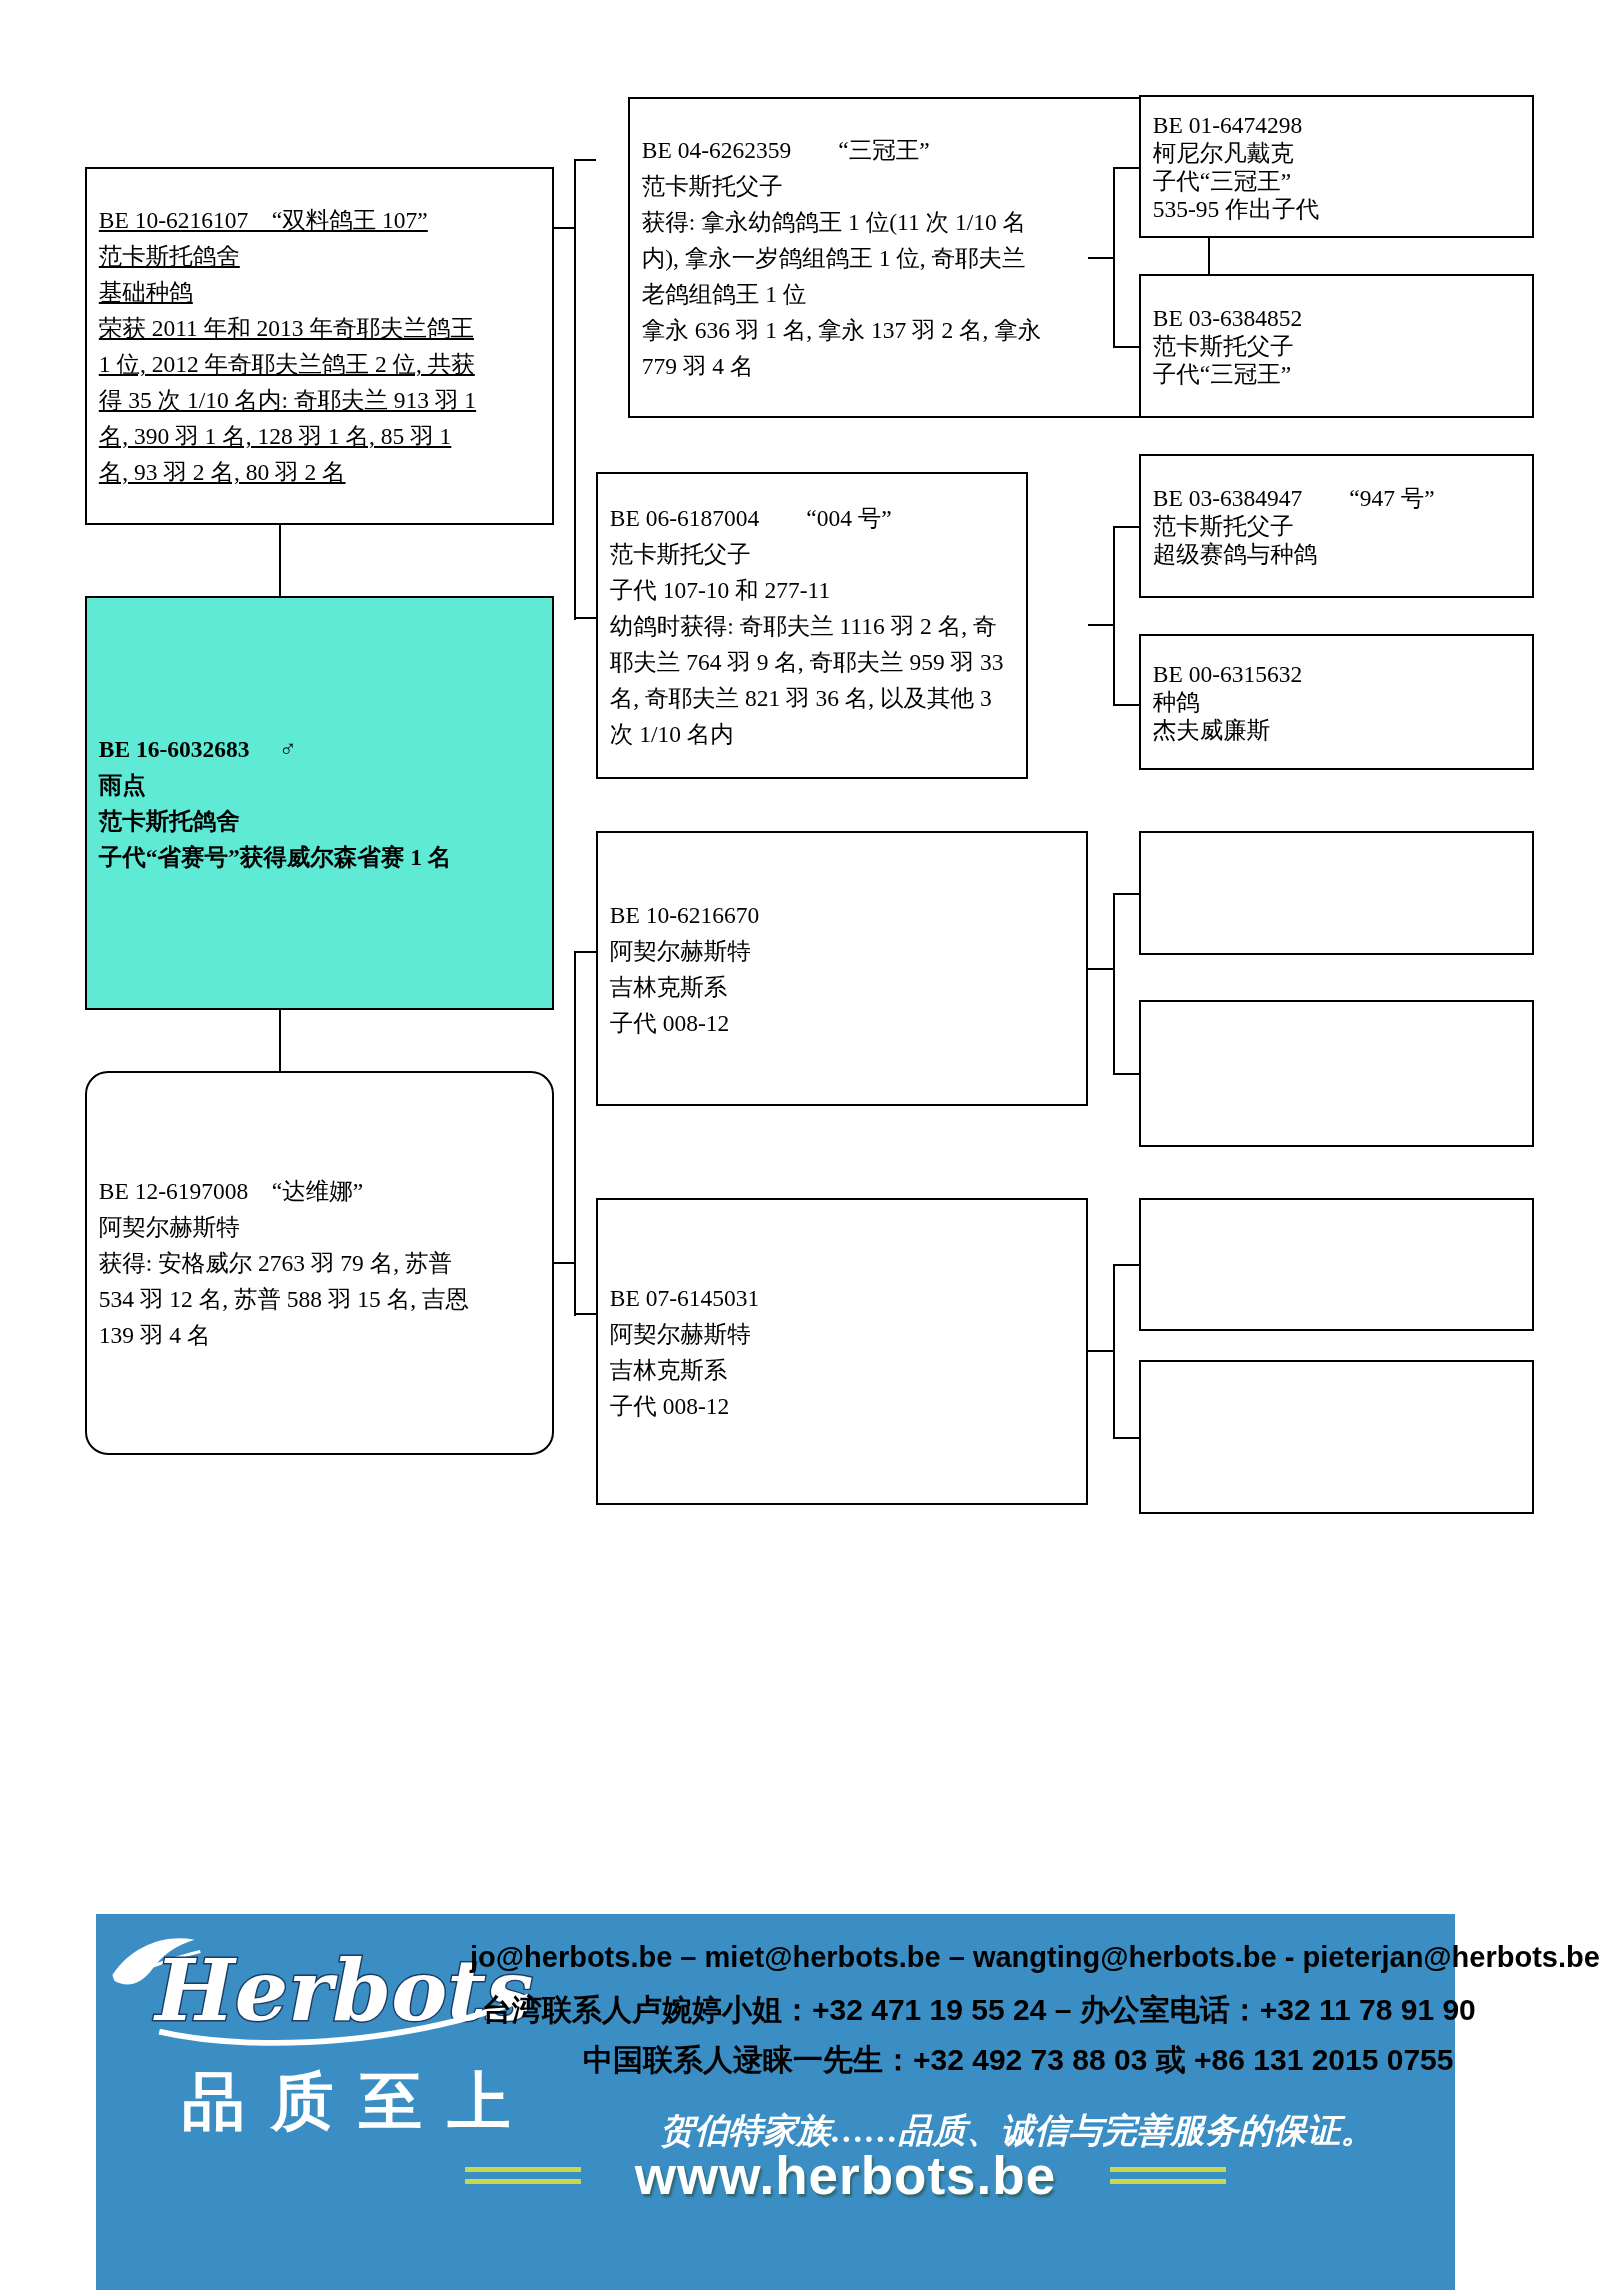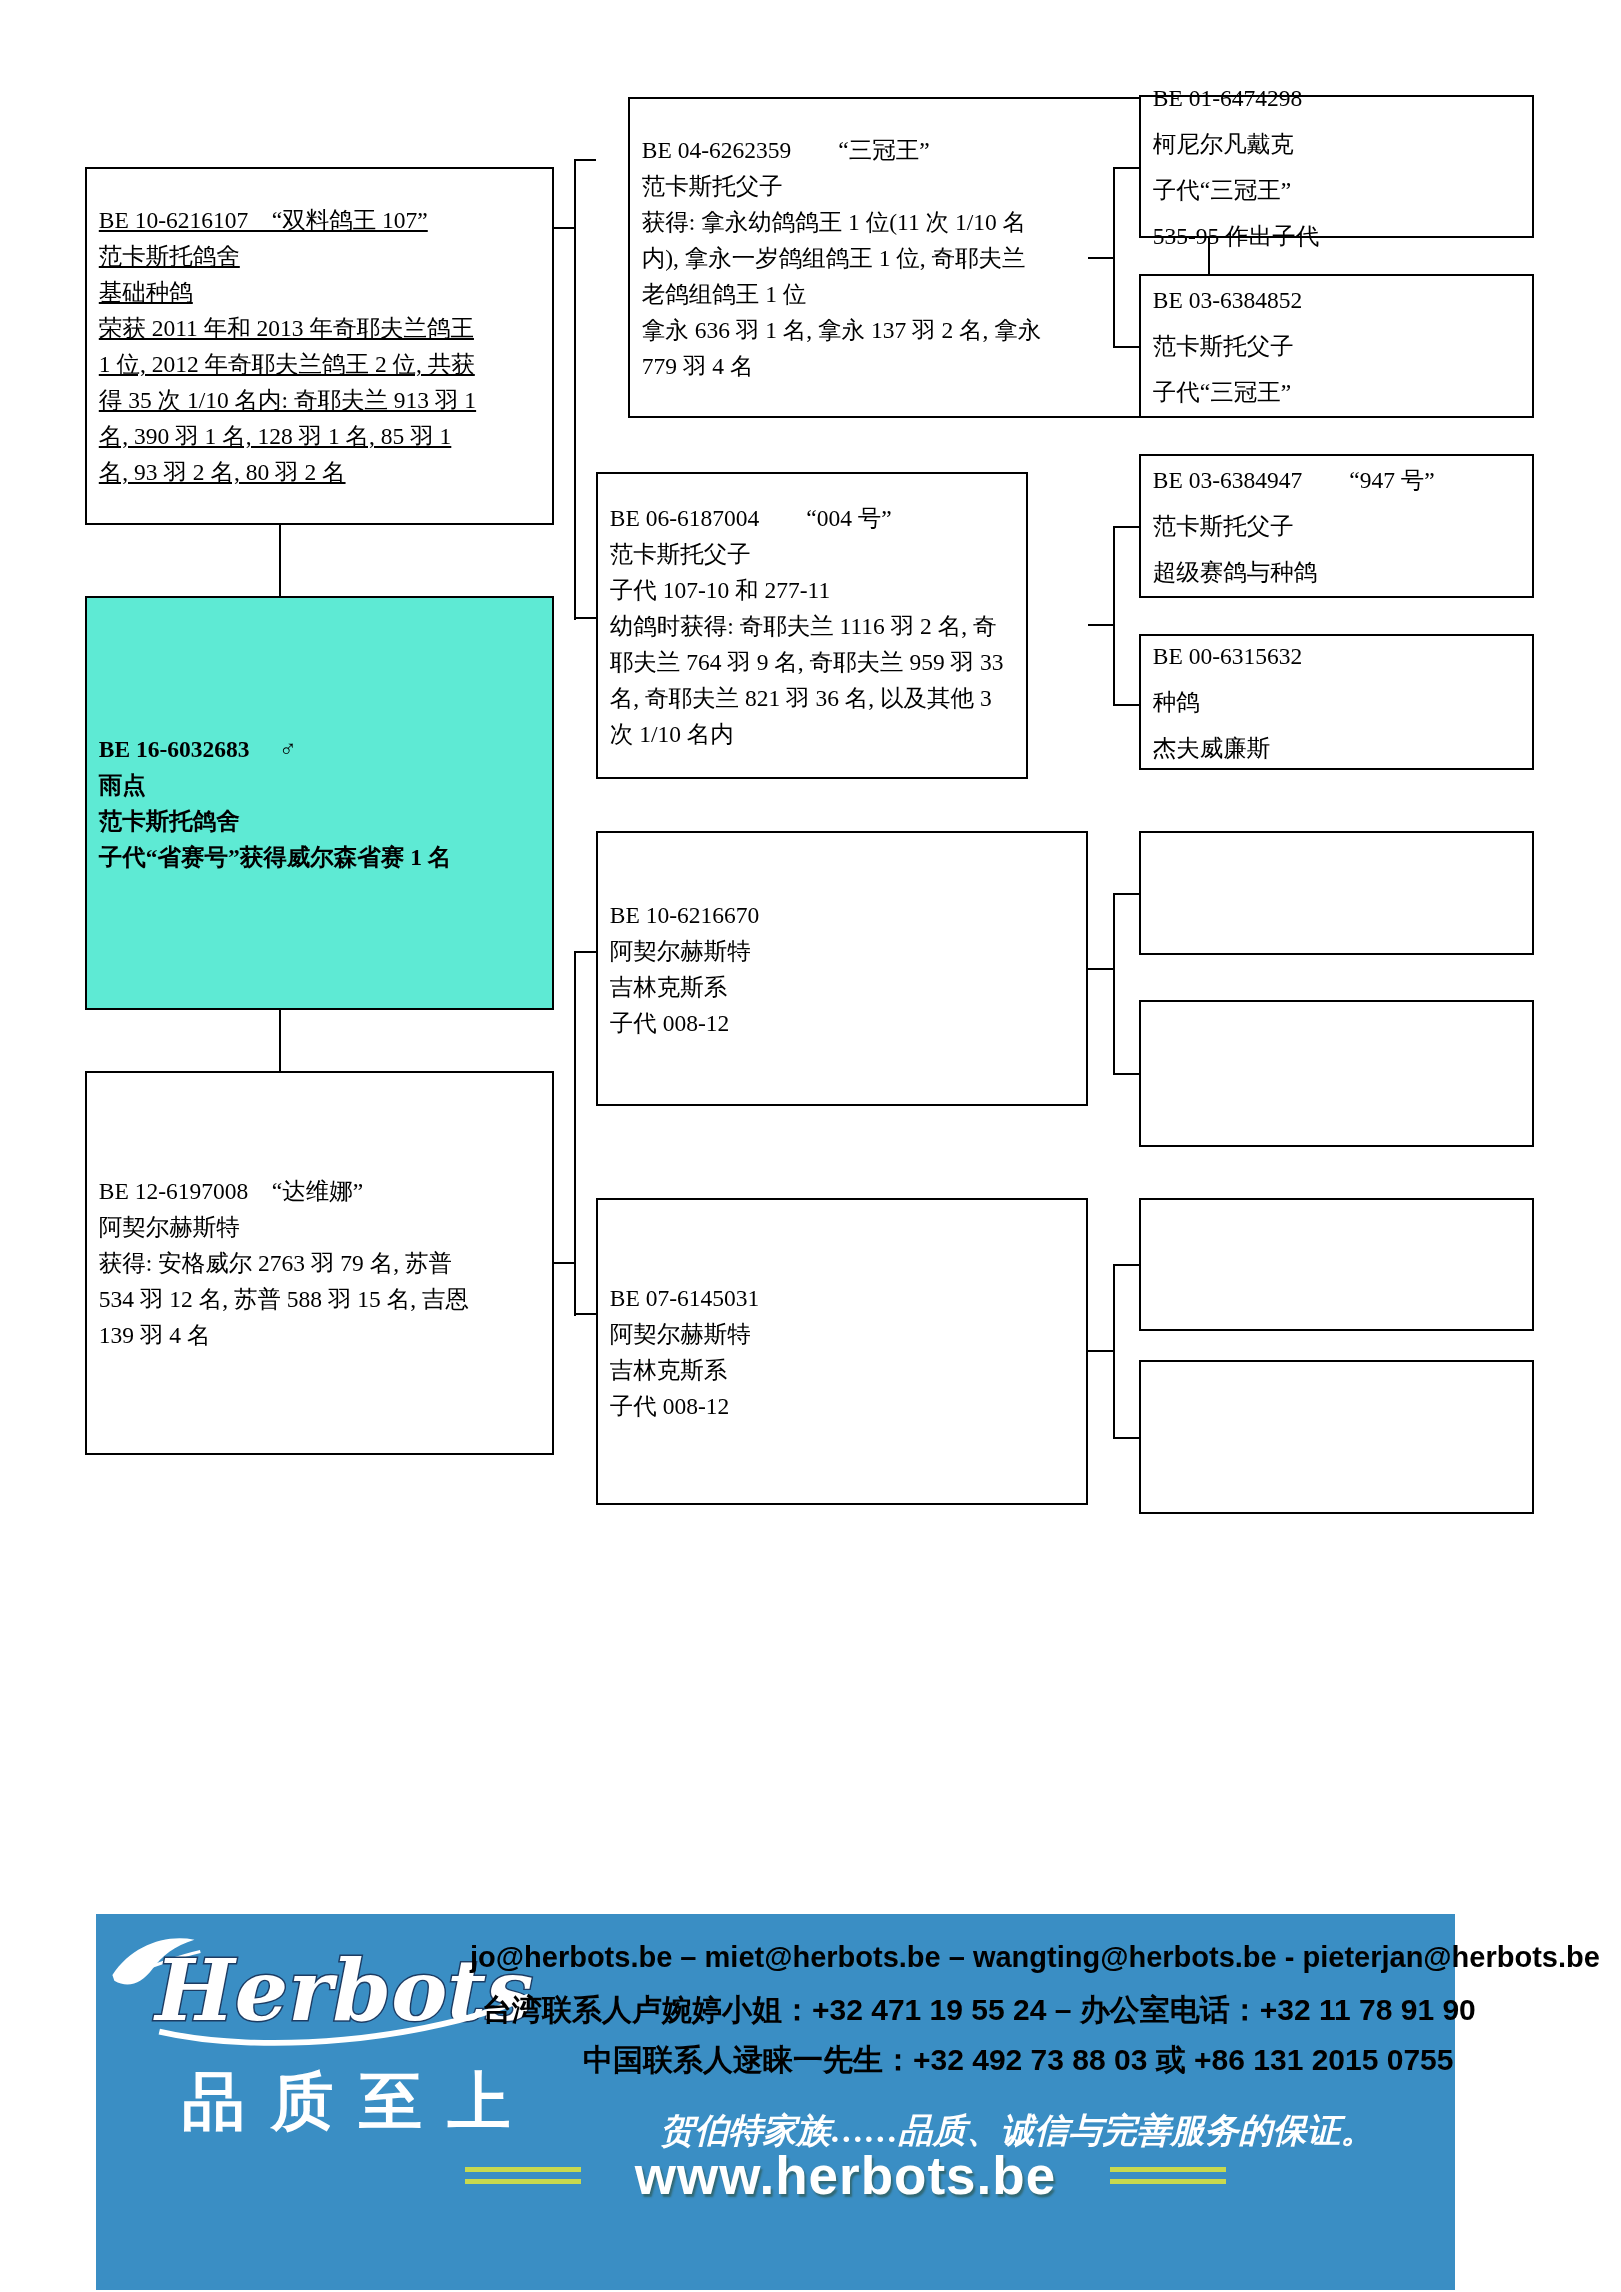--- a/index.html
+++ b/index.html
@@ -9,21 +9,21 @@
   }
   #page{position:absolute;left:0;top:0;width:1621px;height:2293px;background:#fff;}
   .pbox{
     position:absolute;border:2px solid #000;background:#fff;
     display:flex;align-items:center;box-sizing:border-box;
   }
   .box-text{
     white-space:pre;font-size:23.5px;line-height:36px;
     padding-left:11.8px;padding-right:5.9px;
   }
-  .rbox .box-text{font-size:23.5px;line-height:46px;}
+  .rbox .box-text{font-size:23.5px;line-height:28px;}
   .subject-box{background:#5eead4;font-weight:bold;}
   .cline{position:absolute;background:#000;}
   
   #banner{
     position:absolute;left:96px;top:1914px;width:1359px;height:376px;
     background:#3a8ec4;font-family:"Liberation Sans","DejaVu Sans",sans-serif;
   }
   .logo-svg{position:absolute;left:7.8px;top:15.7px;width:431px;height:127px;}
   .logo-sub{
     position:absolute;left:86px;top:145px;font-size:63px;font-weight:bold;
@@ -64,21 +64,21 @@
 名, 93 羽 2 名, 80 羽 2 名</div>
   </div>
 
   <div class="pbox subject-box" style="left:85px;top:596px;width:469px;height:414px;">
     <div class="box-text">BE 16-6032683　 ♂
 雨点
 范卡斯托鸽舍
 子代“省赛号”获得威尔森省赛 1 名</div>
   </div>
 
-  <div class="pbox" style="left:85px;top:1071px;width:469px;height:384px;">
+  <div class="pbox" style="left:85px;top:1071px;width:469px;height:384px;border-radius:23px;">
     <div class="box-text">BE 12-6197008　“达维娜”
 阿契尔赫斯特
 获得: 安格威尔 2763 羽 79 名, 苏普
 534 羽 12 名, 苏普 588 羽 15 名, 吉恩
 139 羽 4 名</div>
   </div>
 
   <div class="pbox" style="left:628px;top:97px;width:582px;height:321px;">
     <div class="box-text">BE 04-6262359　　“三冠王”
 范卡斯托父子

